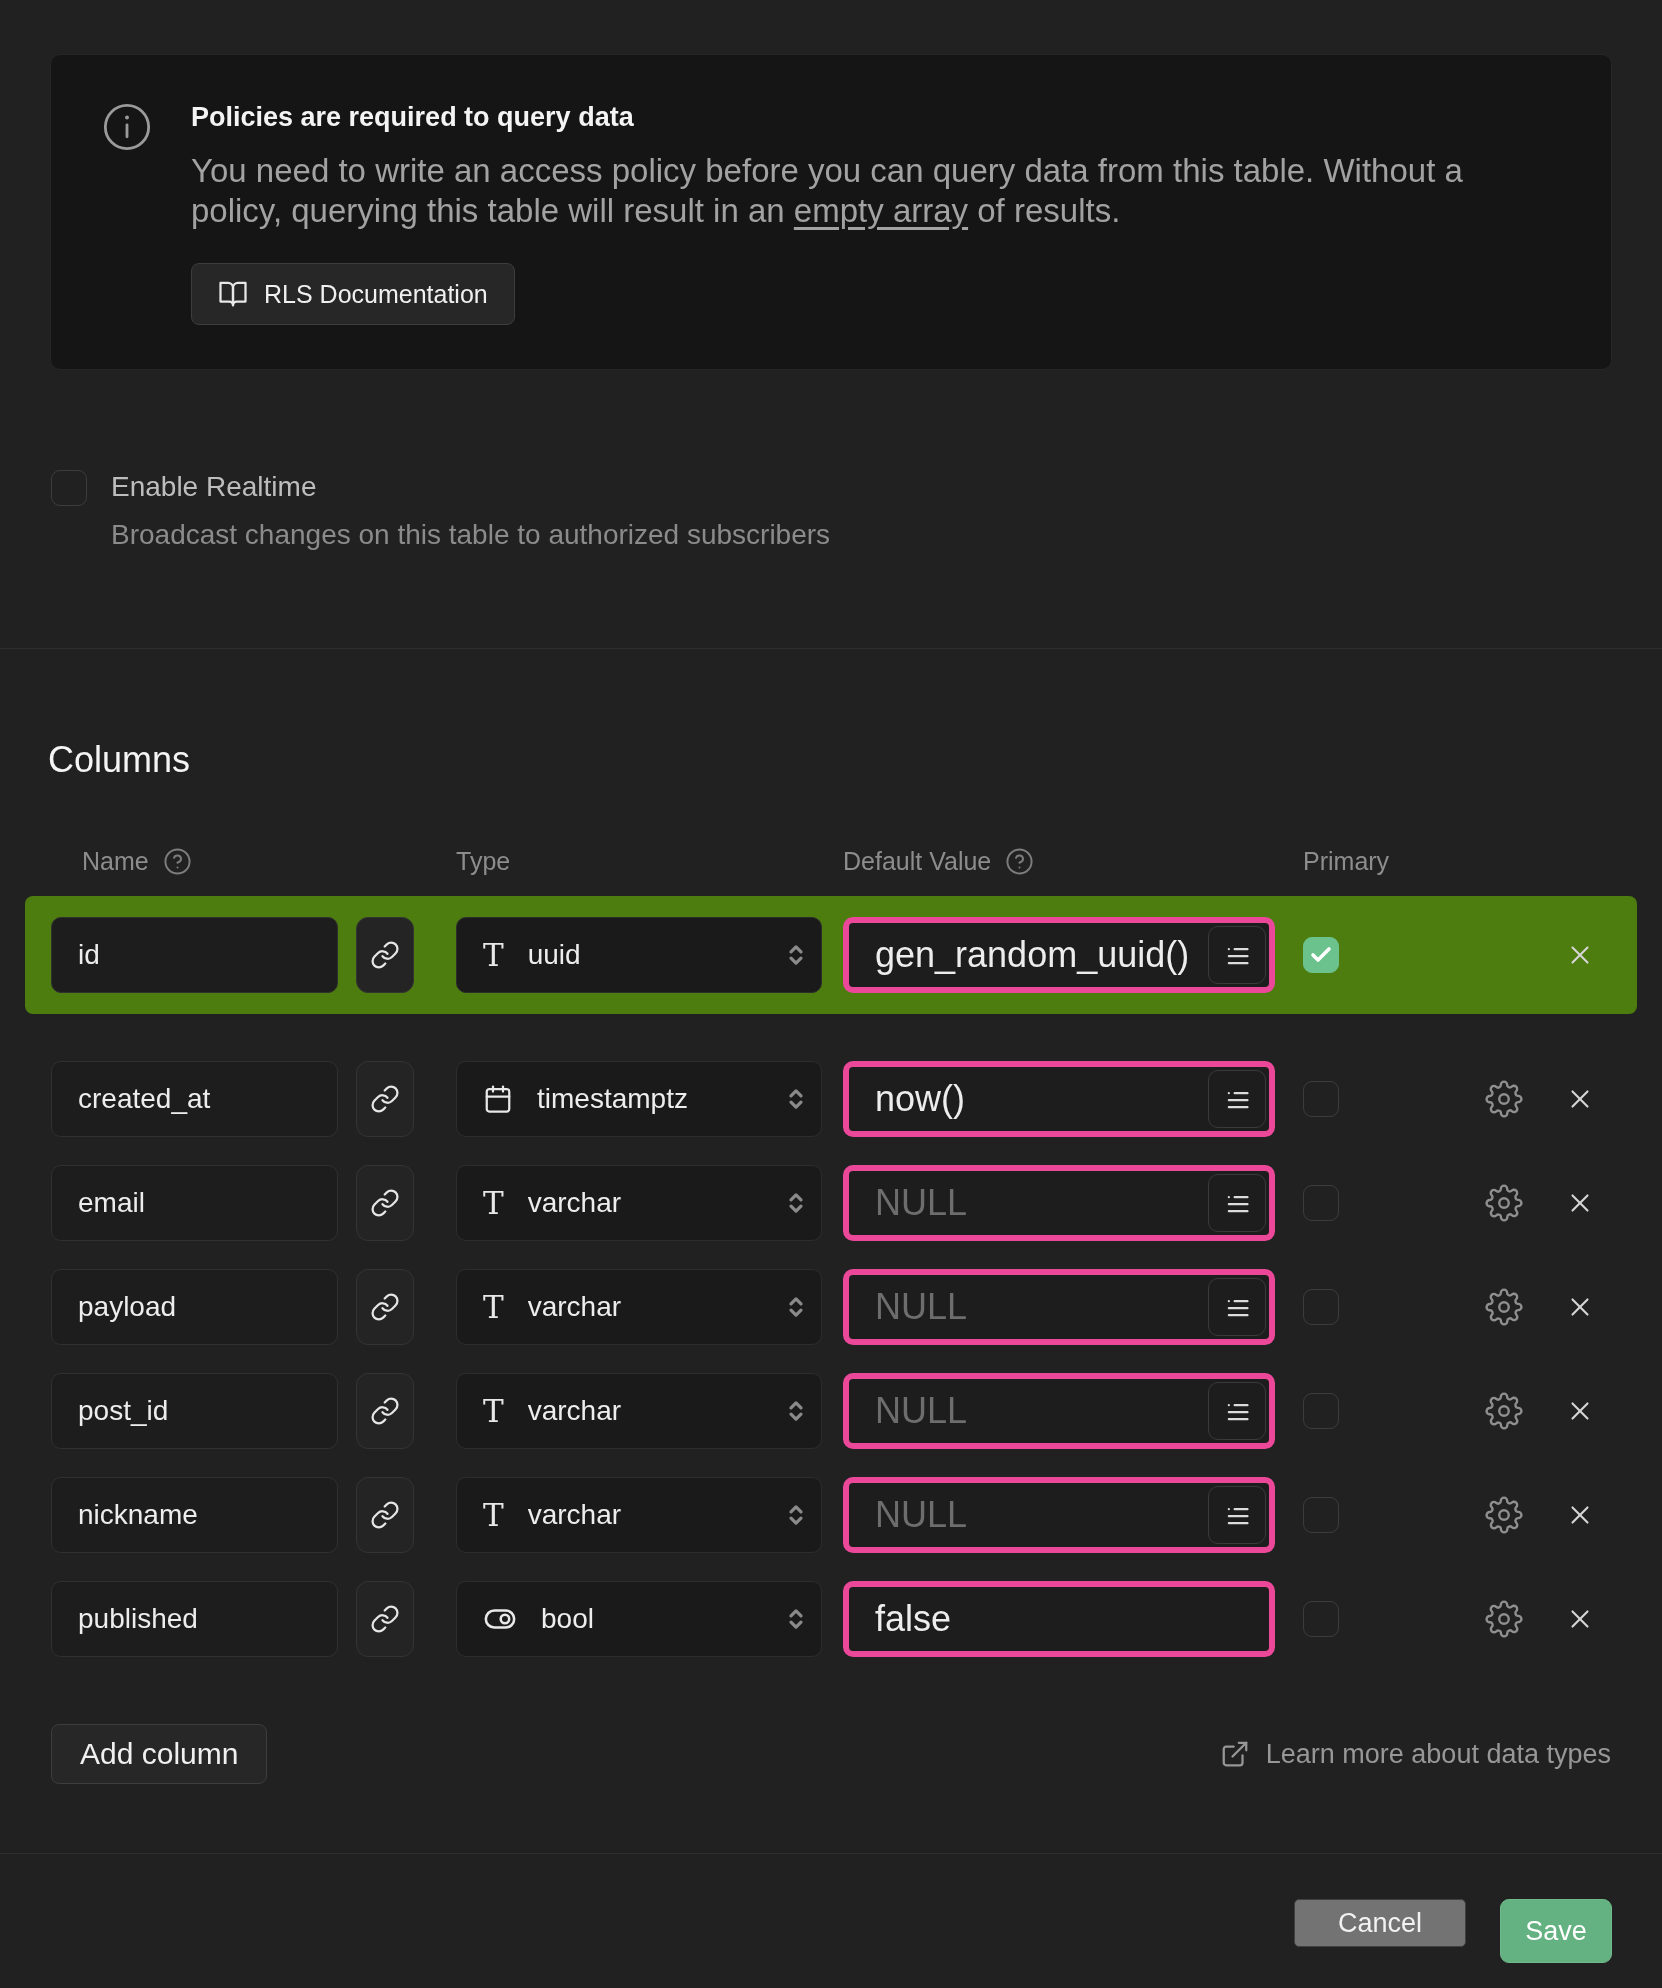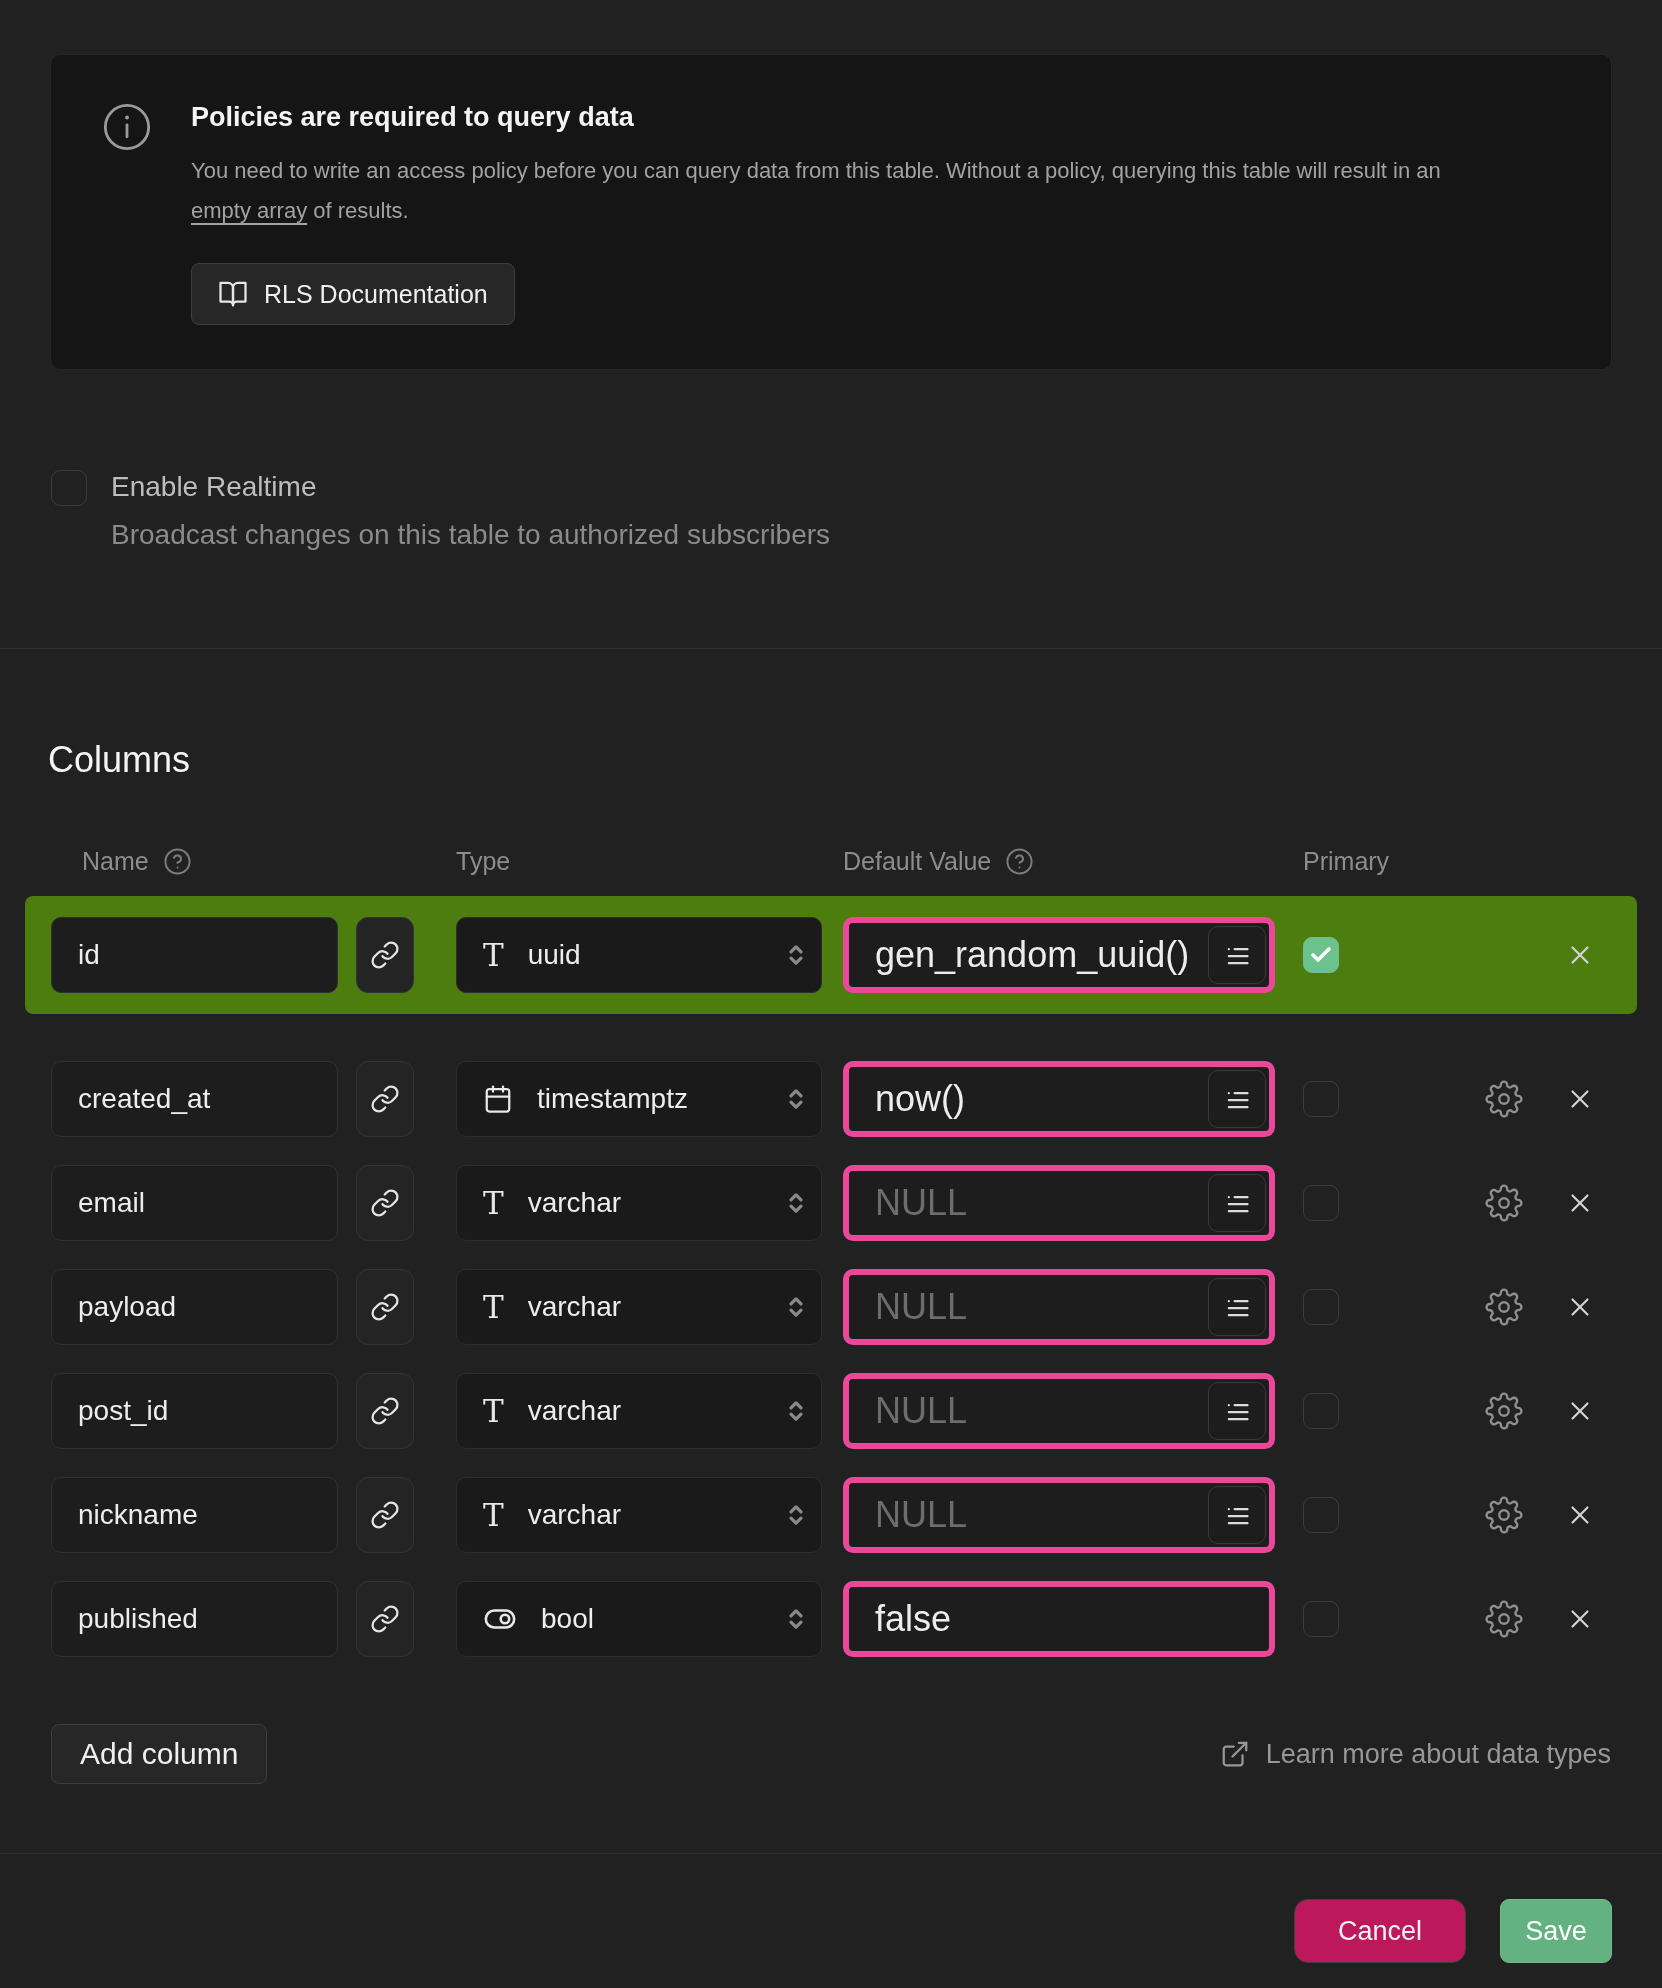--- a/index.html
+++ b/index.html
@@ -10,21 +10,21 @@
   .page *{box-sizing:border-box;}
 
   
   .alert{
     margin:54px 50px 0 50px;background:#151515;border:1px solid #262626;border-radius:10px;
     padding:44px 50px;display:flex;gap:38px;
   }
   .alert-icon{flex:0 0 52px;padding-top:2px;}
   .alert-title{font-size:27px;font-weight:600;color:#f4f4f4;line-height:36px;}
   .alert-body{
-    margin:16px 0 0 0;font-size:22px;color:#a2a2a2;line-height:40px;max-width:1290px;
+    margin:16px 0 0 0;font-size:33px;color:#a2a2a2;line-height:40px;max-width:1290px;
   }
   .alert-body a{color:#a2a2a2;text-decoration:underline;text-underline-offset:5px;cursor:pointer;}
   .btn-ghost{
     margin-top:32px;display:inline-flex;align-items:center;gap:16px;
     background:#272727;border:1px solid #3d3d3d;border-radius:8px;
     color:#f0f0f0;font-size:25px;font-family:inherit;padding:0 26px;height:62px;cursor:pointer;
   }
 
   
   .realtime{margin:100px 0 0 51px;display:flex;gap:24px;}
@@ -97,21 +97,21 @@
   .add-col-btn{
     height:60px;padding:0 28px;background:#272727;border:1px solid #3d3d3d;border-radius:8px;
     color:#f0f0f0;font-size:30px;font-family:inherit;cursor:pointer;
   }
   .learn-more{margin-left:auto;display:flex;align-items:center;gap:16px;color:#979797;
     font-size:27px;cursor:pointer;text-decoration:none;}
 
   
   .dlg-footer{margin:45px 50px 0 0;display:flex;justify-content:flex-end;gap:34px;}
   .btn-cancel{
-    width:172px;height:64px;background:#be185d;border:1px solid #404040;border-radius:14px;
+    width:172px;height:48px;background:#737373;border:1px solid #404040;border-radius:5px;
     color:#f2f2f2;font-size:27px;font-family:inherit;cursor:pointer;
   }
   .btn-save{
     width:112px;height:64px;background:#64b181;border:1px solid #6fbb8b;border-radius:9px;
     color:#ffffff;font-size:27px;font-family:inherit;cursor:pointer;
   }
   svg{display:block;}
 </style>
 </head>
 <body>

